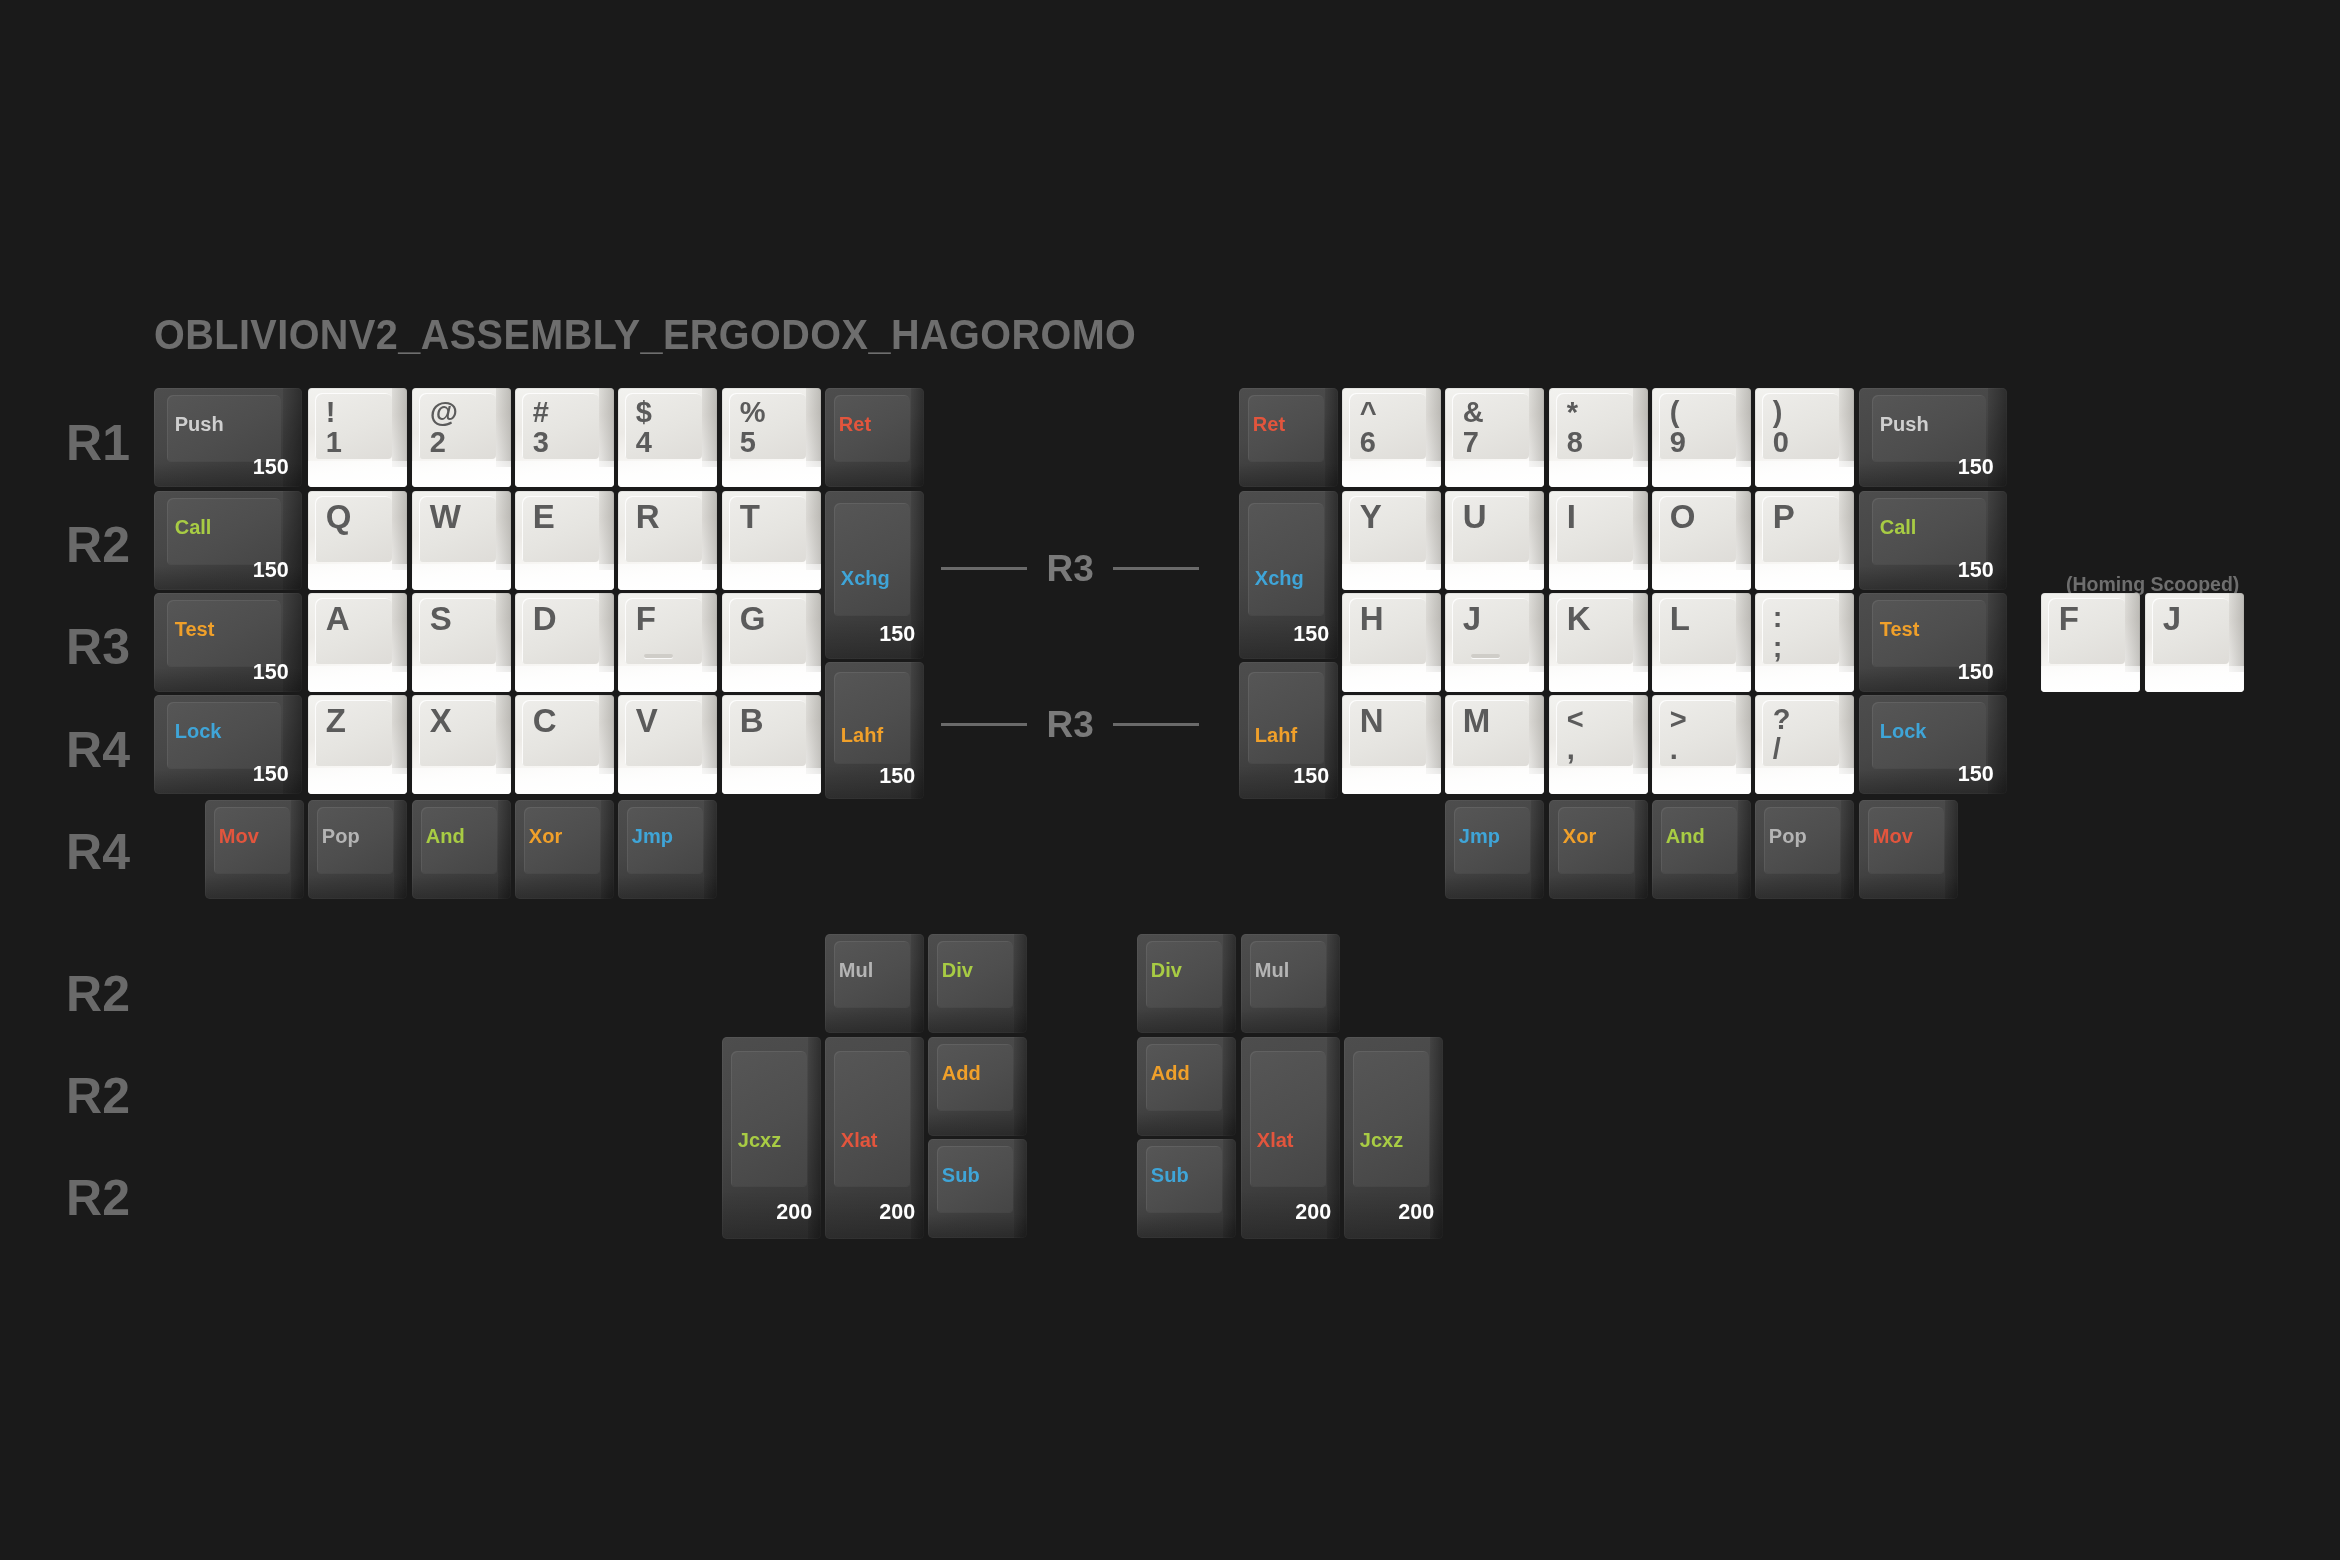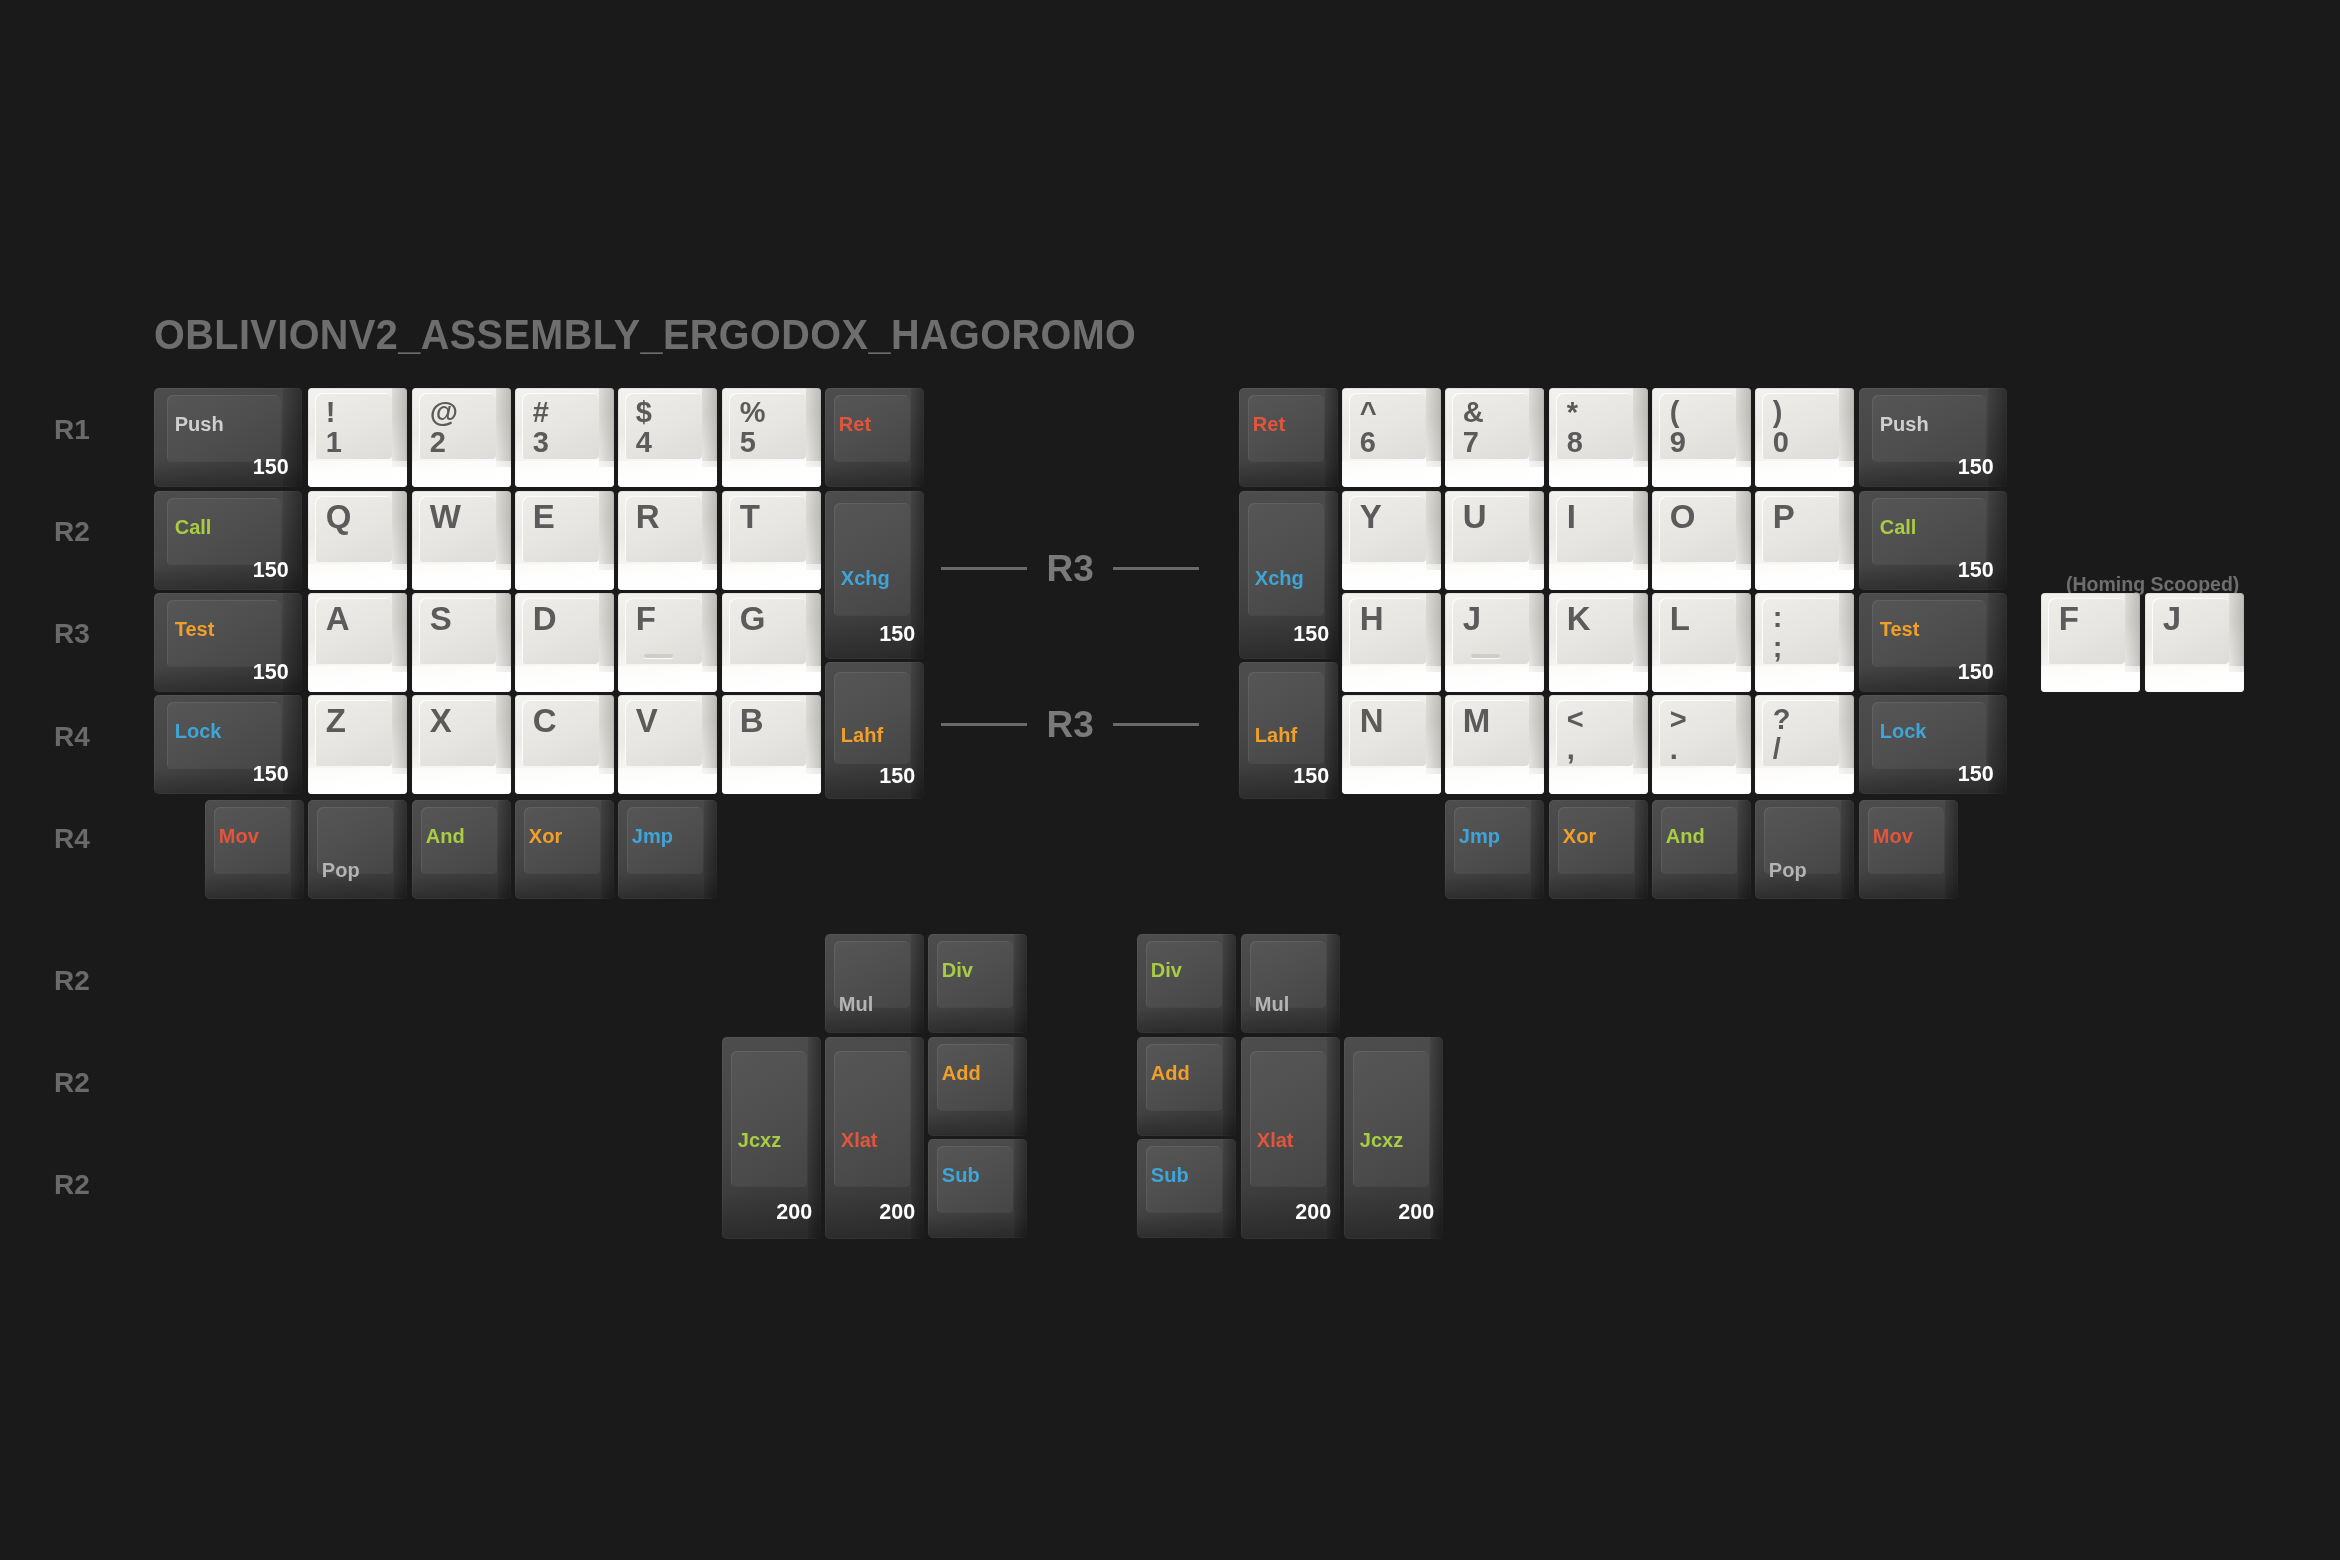--- a/index.html
+++ b/index.html
@@ -22,21 +22,22 @@
     color:#6e6e6e;
     white-space:nowrap;
     transform:scaleX(0.92);
     transform-origin:left top;
   }
 
   
   .rowlabel{
     position:absolute;
     width:88px;
-    font-size:28px;
+    text-align:center;
+    font-size:50px;
     font-weight:bold;
     color:#6a6a6a;
   }
 
   
   .r3mark{position:absolute;height:39px;display:flex;align-items:center;}
   .r3mark .ln{height:3.9px;background:#6a6a6a;}
   .r3mark .tx{font-size:37px;font-weight:bold;color:#7a7a7a;padding:0 19.5px;line-height:1;}
 
   .homing-note{
@@ -137,21 +138,21 @@
     box-shadow:0 1px 0 rgba(255,255,255,0.8);
     left:26%; top:62%;
   }
 
   
   .c-white{color:#cfcfcf;}
   .c-red{color:#e2553d;}
   .c-green{color:#a8cc44;}
   .c-orange{color:#f0a02a;}
   .c-blue{color:#3fa5d8;}
-  .c-gray{color:#b4b4b4;margin-top:34px;}
+  .c-gray{color:#b4b4b4;}
 </style>
 </head>
 <body>
 
 <div id="stage">
 
   <div class="title">OBLIVIONV2_ASSEMBLY_ERGODOX_HAGOROMO</div>
 
   <div class="homing-note" id="homing-note" style="left: 2066px; top: 573px;">(Homing Scooped)</div>
 

